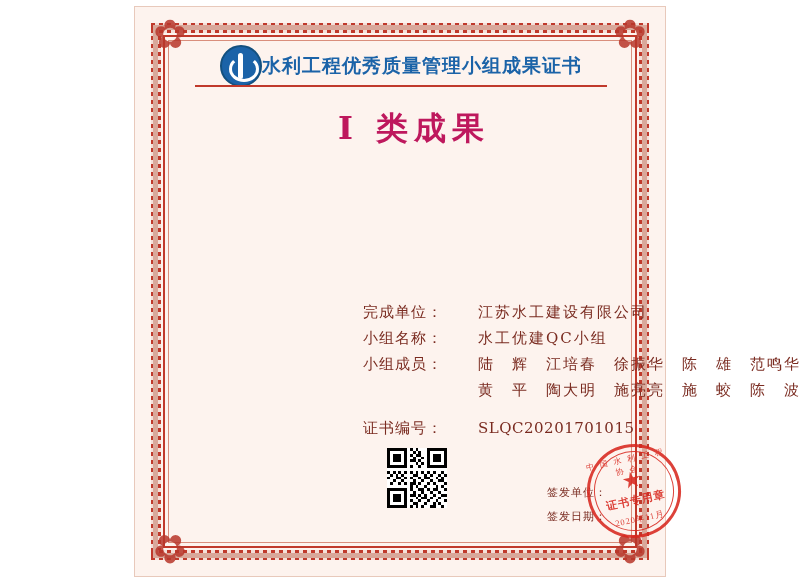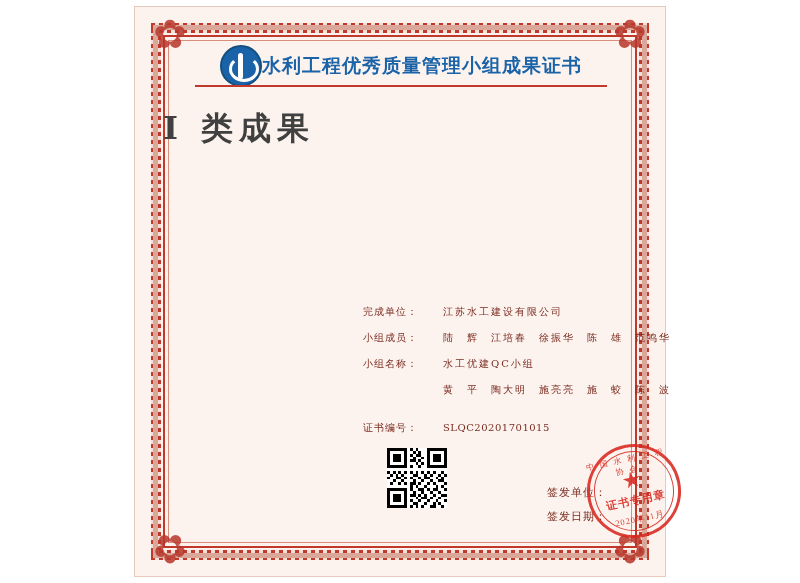--- a/index.html
+++ b/index.html
@@ -96,41 +96,41 @@
     font-size:19px;color:#1b63a8;letter-spacing:1px;
     font-family:"DejaVu Serif", serif;font-weight:bold;white-space:nowrap;
   }
   .header-rule{
     position:absolute;left:60px;top:78px;width:412px;height:2px;background:#c0392b;
   }
 
   
   .grade{
     position:absolute;left:0;right:0;top:100px;
-    color:#404040;
+    text-align:center;color:#be185d;
     font-size:32px;font-weight:bold;letter-spacing:6px;
     font-family:"DejaVu Serif", serif;
     margin-left:28px;
   }
   .title{
     position:absolute;left:90px;width:352px;top:166px;
     text-align:center;color:#c0392b;
     font-size:25px;font-weight:bold;line-height:44px;letter-spacing:1px;
     font-family:"DejaVu Serif", serif;
   }
 
   
   .info{
     position:absolute;left:228px;top:292px;width:300px;
-    color:#7a2b20;font-size:10px;line-height:26px;
+    color:#7a2b20;font-size:15px;line-height:26px;
     font-family:"DejaVu Serif", serif;
   }
   .info-row{display:flex;align-items:flex-start;white-space:nowrap;}
   .info-label{width:80px;flex:0 0 auto;letter-spacing:1px;}
-  .info-value{letter-spacing:2px;}
+  .info-value{letter-spacing:2px;margin-left:35px;}
   .info-value.cont{padding-left:80px;}
   .info-row.code{margin-top:12px;}
   .info-value.mono{letter-spacing:.5px;font-family:"DejaVu Serif", serif;}
 
   
   .qr{
     position:absolute;left:252px;top:441px;width:60px;height:60px;
     background:#ffffff;
   }
   .qr svg{display:block;}
@@ -196,26 +196,26 @@
 
     <div class="grade">Ⅰ 类成果</div>
 
 
     <div class="info">
       <div class="info-row">
         <span class="info-label">完成单位：</span>
         <span class="info-value">江苏水工建设有限公司</span>
       </div>
       <div class="info-row">
+        <span class="info-label">小组名称：</span>
+        <span class="info-value">水工优建QC小组</span>
+      </div>
+      <div class="info-row">
         <span class="info-label">小组成员：</span>
         <span class="info-value">陆　辉　江培春　徐振华　陈　雄　范鸣华</span>
-      </div>
-      <div class="info-row">
-        <span class="info-label">小组名称：</span>
-        <span class="info-value">水工优建QC小组</span>
       </div>
       <div class="info-row">
         <span class="info-value cont">黄　平　陶大明　施亮亮　施　蛟　陈　波</span>
       </div>
       <div class="info-row code">
         <span class="info-label">证书编号：</span>
         <span class="info-value mono">SLQC20201701015</span>
       </div>
     </div>
 

